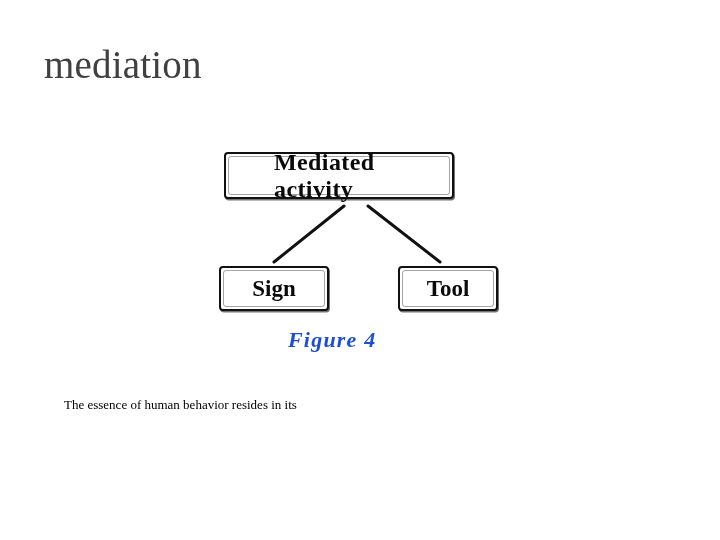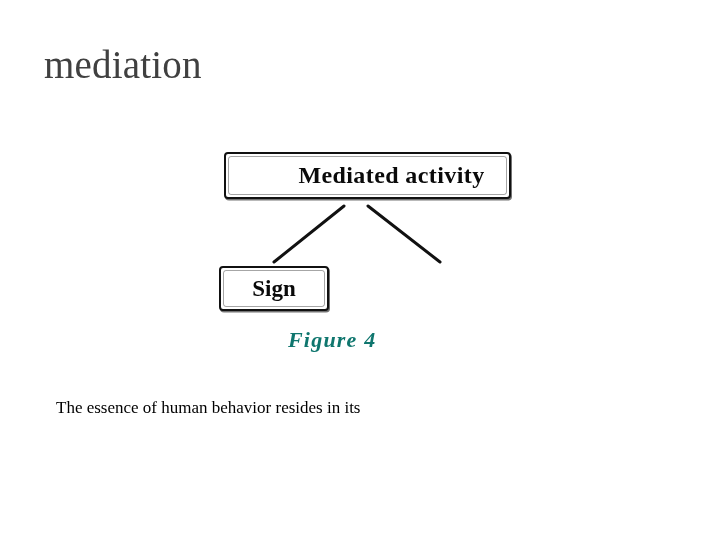--- a/index.html
+++ b/index.html
@@ -62,21 +62,21 @@
     right: 2px;
     bottom: 2px;
     border: 1px solid rgba(0,0,0,0.35);
     border-radius: 3px;
     pointer-events: none;
   }
 
   .box-mediated {
     left: 14px;
     top: 12px;
-    width: 287px;
+    width: 230px;
     height: 47px;
     font-size: 24px;
     letter-spacing: 0.4px;
     padding-left: 48px;
   }
   .box-sign {
     left: 9px;
     top: 126px;
     width: 110px;
     height: 45px;
@@ -100,32 +100,32 @@
   }
 
   .figure-caption {
     position: absolute;
     left: 78px;
     top: 187px;
     font-family: "Liberation Serif", serif;
     font-style: italic;
     font-weight: bold;
     font-size: 22px;
-    color: #0f766e;
+    color: #1d4ed8;
     letter-spacing: 1.2px;
   }
 
   
   .body-text {
     position: absolute;
-    left: 56px;
+    left: 64px;
     top: 395px;
     width: 620px;
     font-family: "Liberation Serif", serif;
-    font-size: 17px;
+    font-size: 13px;
     color: #000000;
     line-height: 1.48;
   }
   .body-text .line2 {
     display: block;
     padding-left: 14px;
   }
 </style>
 </head>
 <body>
@@ -142,20 +142,23 @@
     </svg>
 
     <div class="box box-mediated">
       <span>Mediated activity</span>
     </div>
 
     <div class="box box-sign">
       <span>Sign</span>
     </div>
 
+    <div class="box box-tool">
+      <span>Tool</span>
+    </div>
 
     <div class="figure-caption">Figure  4</div>
   </div>
 
   <div class="body-text">
     <span>The essence of human behavior resides in its</span>
   </div>
 
 </div>
 

